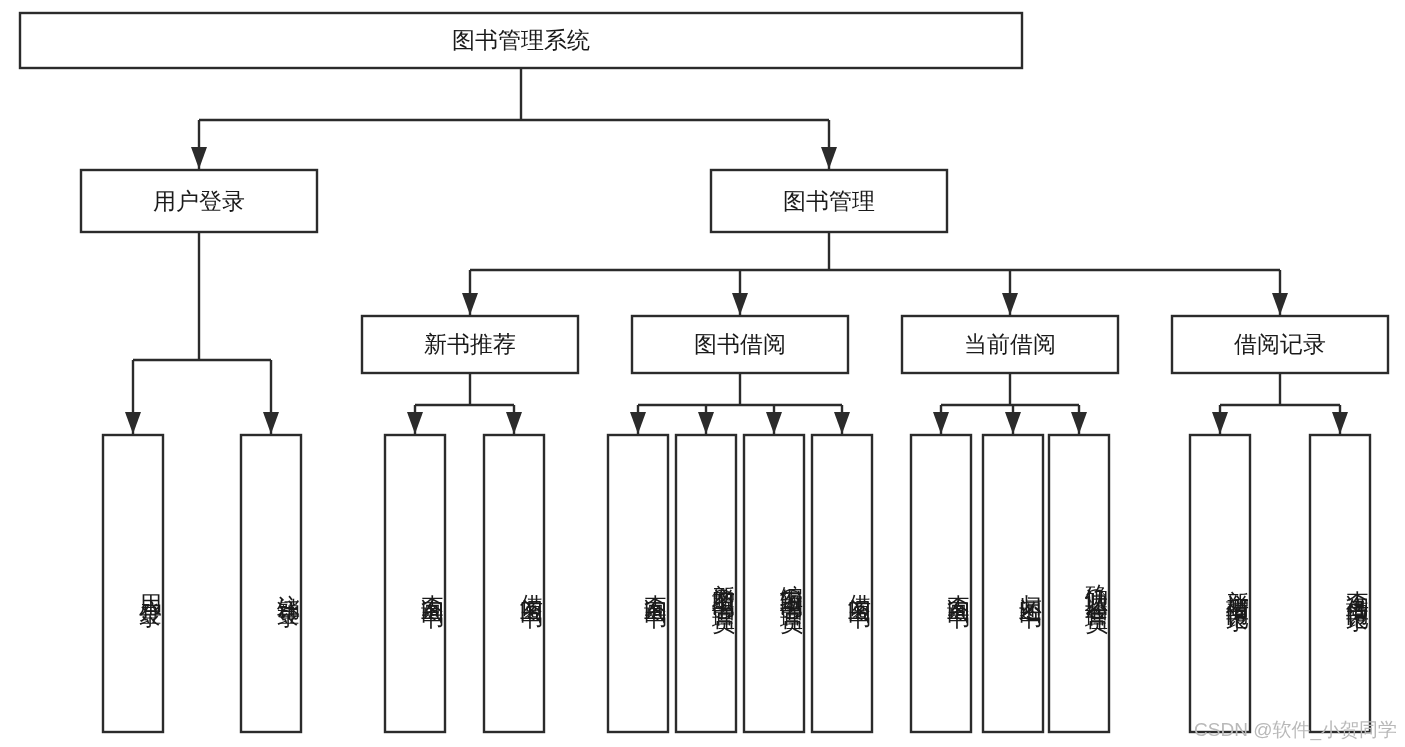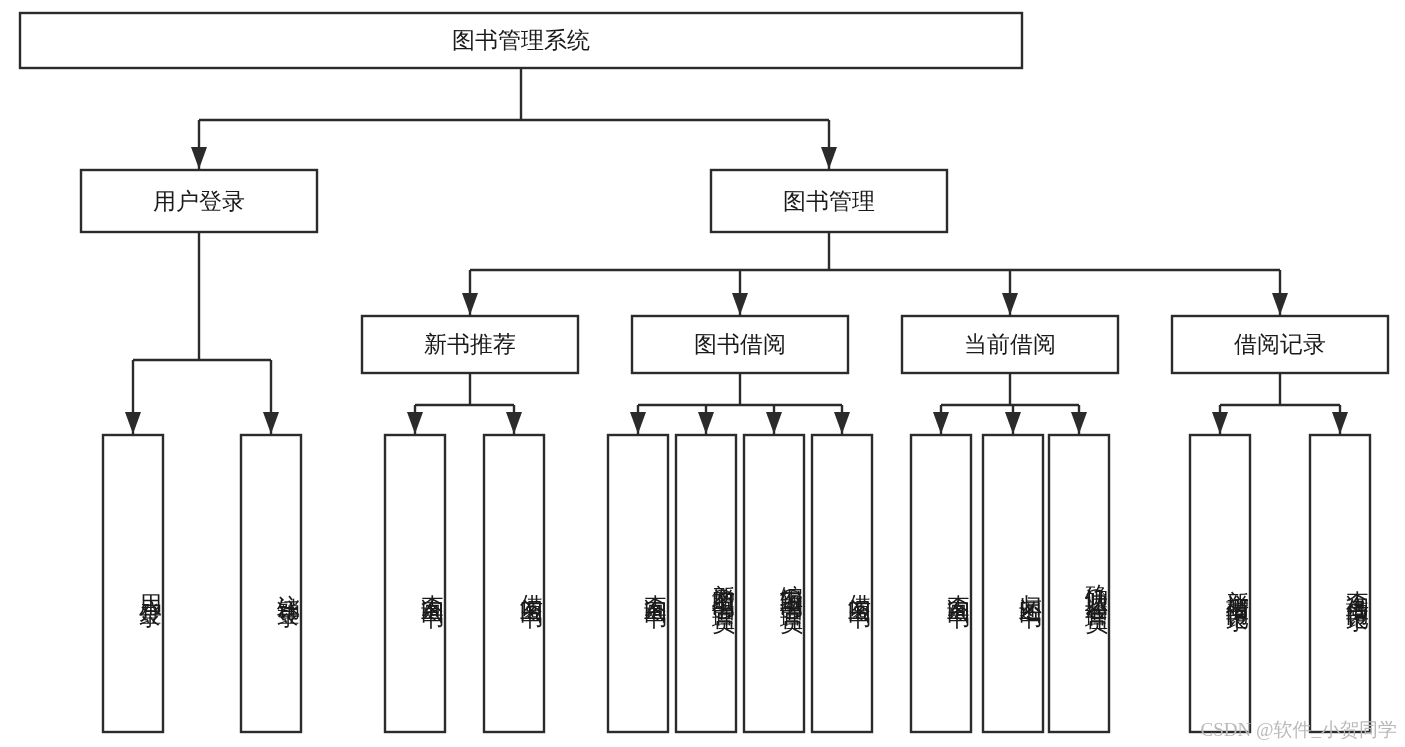--- a/index.html
+++ b/index.html
@@ -62,21 +62,21 @@
     white-space: nowrap;
     pointer-events: none;
     display: flex;
     align-items: flex-start;
     justify-content: center;
   }
   .watermark {
     position: absolute;
     right: 8px;
     bottom: 4px;
-    font-family: Liberation Serif, serif;
+    font-family: Liberation Sans, sans-serif;
     font-size: 19px;
     color: #b9b9b9;
     white-space: nowrap;
   }
 </style>
 </head>
 <body>
 
 <div id="diagram-root">
 

